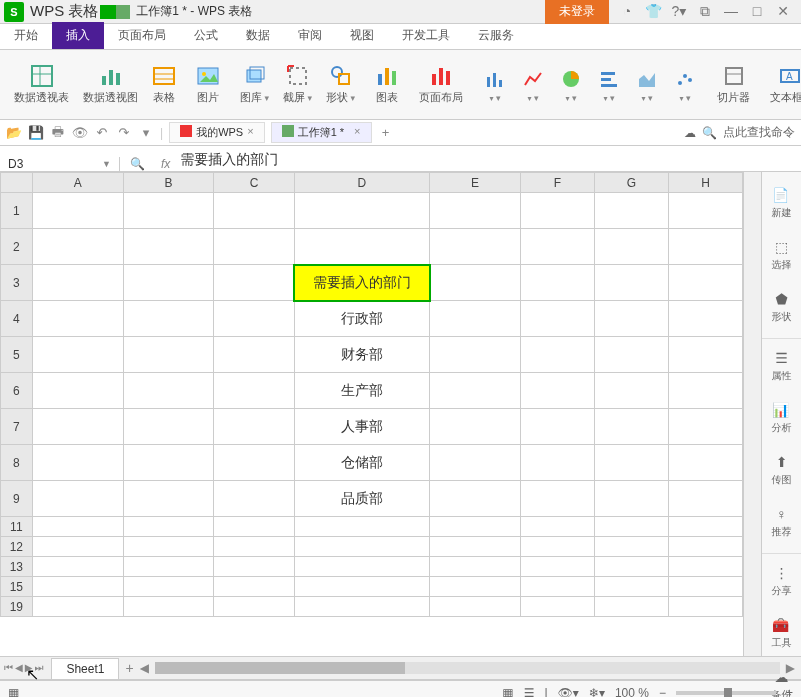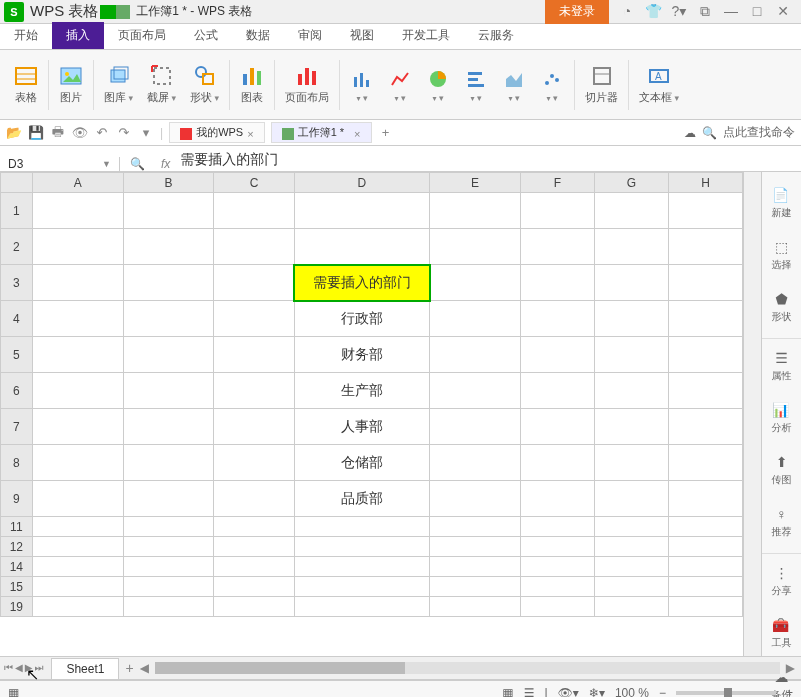--- a/index.html
+++ b/index.html
@@ -26,21 +26,21 @@
 .rgroup { display: flex; flex-direction: column; align-items: center; justify-content: flex-end; padding: 2px 6px; gap: 2px; }
 .rgroup .ico { width: 24px; height: 24px; display: flex; align-items: center; justify-content: center; }
 .rgroup .lbl { font-size: 11px; color: #555; white-space: nowrap; }
 .rsep { width: 1px; height: 50px; background: #ddd; margin: 0 2px; }
 .rgroup.dd .lbl::after { content: " ▾"; color: #888; font-size: 9px; }
 
 
 .quickbar { height: 26px; background: #fff; display: flex; align-items: center; padding: 0 6px; border-bottom: 1px solid #ccc; gap: 6px; }
 .qicon { width: 16px; height: 16px; display: flex; align-items: center; justify-content: center; color: #888; font-size: 13px; }
 .qsep { color: #ccc; }
-.wps-tab { background: #fafafa; border: 1px solid #ddd; padding: 2px 10px; font-size: 11px; display: flex; align-items: flex-end; gap: 4px; }
+.wps-tab { background: #fafafa; border: 1px solid #ddd; padding: 2px 10px; font-size: 11px; display: flex; align-items: flex-start; gap: 4px; }
 .wps-tab.active { background: #eef; }
 .wps-tab .close { color: #888; margin-left: 6px; }
 .wlogo { width: 12px; height: 12px; background: #e33; display: inline-block; }
 .slogo { width: 12px; height: 12px; background: #6a6; display: inline-block; }
 .qb-right { margin-left: auto; display: flex; align-items: center; gap: 6px; color: #666; }
 
 
 .fbar { height: 26px; display: flex; align-items: flex-end; border-bottom: 1px solid #ccc; }
 .namebox { width: 120px; border-right: 1px solid #ccc; padding: 0 8px; display: flex; align-items: center; justify-content: space-between; }
 .namebox .dd { color: #888; font-size: 9px; }
@@ -122,20 +122,40 @@
     <div class="menu-tab">页面布局</div>
     <div class="menu-tab">公式</div>
     <div class="menu-tab">数据</div>
     <div class="menu-tab">审阅</div>
     <div class="menu-tab">视图</div>
     <div class="menu-tab">开发工具</div>
     <div class="menu-tab">云服务</div>
   </div>
 
 <div class="ribbon" id="ribbon">
+    <div class="rgroup">
+      <div class="ico">
+        <svg width="24" height="24">
+          <rect x="2" y="2" width="20" height="20" fill="none" stroke="#4a8" stroke-width="2"></rect>
+          <line x1="2" y1="10" x2="22" y2="10" stroke="#4a8"></line>
+          <line x1="10" y1="2" x2="10" y2="22" stroke="#4a8"></line>
+        </svg>
+      </div>
+      <div class="lbl">数据透视表</div>
+    </div>
+    <div class="rgroup">
+      <div class="ico">
+        <svg width="24" height="24">
+          <rect x="3" y="12" width="4" height="9" fill="#4a8"></rect>
+          <rect x="10" y="6" width="4" height="15" fill="#4a8"></rect>
+          <rect x="17" y="9" width="4" height="12" fill="#4a8"></rect>
+        </svg>
+      </div>
+      <div class="lbl">数据透视图</div>
+    </div>
     <div class="rgroup">
       <div class="ico">
         <svg width="24" height="24">
           <rect x="2" y="4" width="20" height="16" fill="none" stroke="#e90" stroke-width="2"></rect>
           <line x1="2" y1="10" x2="22" y2="10" stroke="#e90"></line>
           <line x1="2" y1="15" x2="22" y2="15" stroke="#e90"></line>
         </svg>
       </div>
       <div class="lbl">表格</div>
     </div>
@@ -458,21 +478,21 @@
             <td class="cell"></td>
             <td class="cell"></td>
             <td class="cell"></td>
             <td class="cell"></td>
             <td class="cell"></td>
             <td class="cell"></td>
             <td class="cell"></td>
             <td class="cell"></td>
           </tr>
           <tr class="short">
-            <th class="rowh">14</th>
+            <th class="rowh">13</th>
             <td class="cell"></td>
             <td class="cell"></td>
             <td class="cell"></td>
             <td class="cell"></td>
             <td class="cell"></td>
             <td class="cell"></td>
             <td class="cell"></td>
             <td class="cell"></td>
           </tr>
           <tr class="short">

